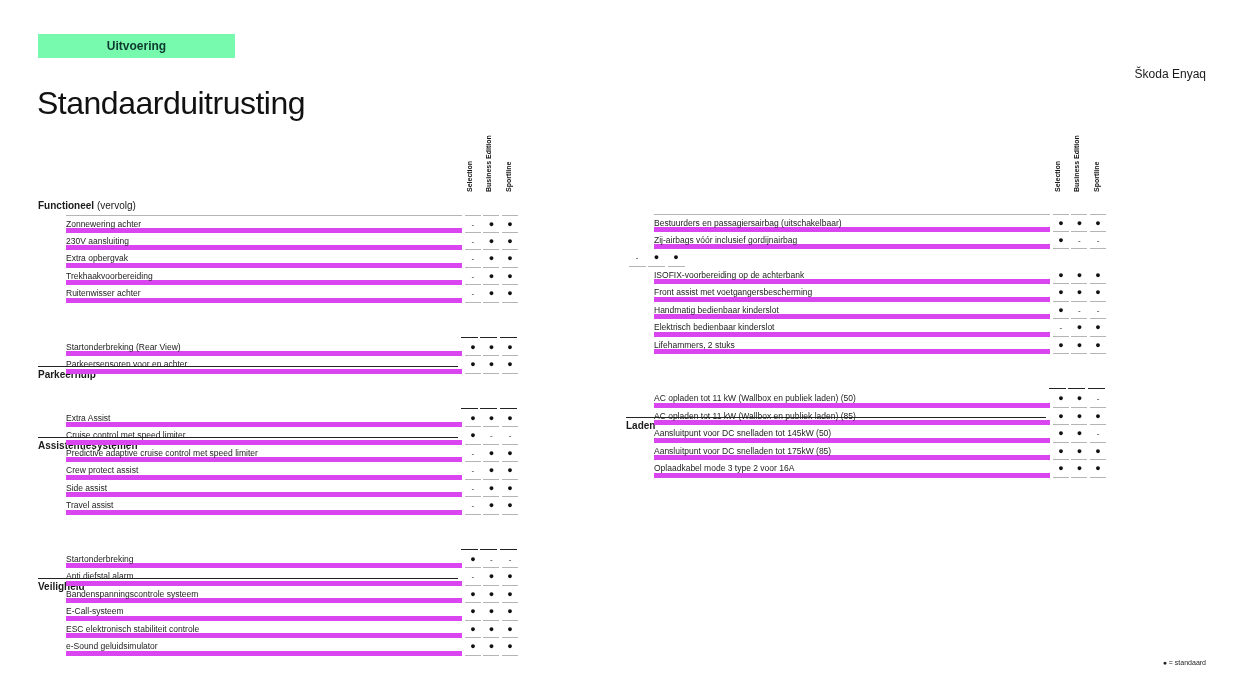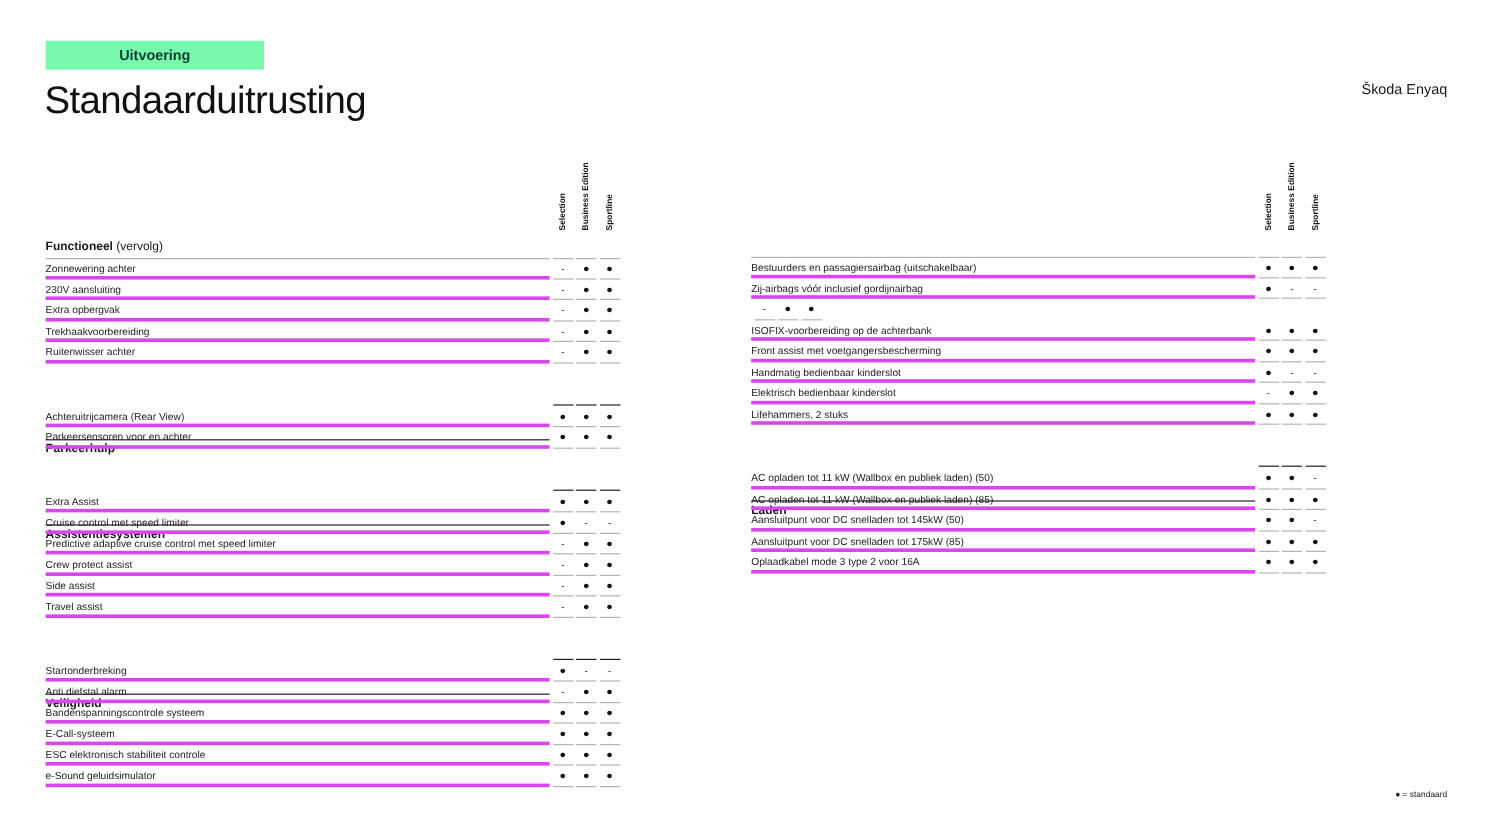--- a/index.html
+++ b/index.html
@@ -1,29 +1,29 @@
 <!DOCTYPE html>
 <html><head>
   <meta charset="utf-8">
   <style>
     html, body { margin:0; padding:0; }
     body {
       width:1244px; height:700px; background:#ffffff; position:relative; overflow:hidden;
       font-family: "Liberation Sans", sans-serif; color:#1a1a1a;
     }
     .badge {
-      position:absolute; left:38px; top:34px; width:182px; height:24px;
+      position:absolute; left:38px; top:34px; width:197px; height:24px;
       background:#78faae; display:flex; align-items:center; justify-content:center;
       font-size:12px; font-weight:bold; color:#0e3a2f;
     }
     .brand {
       position:absolute; right:38px; top:41px; font-size:12px; color:#1a1a1a;margin-top:26px;
     }
     .title {
-      position:absolute; left:37px; top:64px; font-size:32px; font-weight:normal;
+      position:absolute; left:37px; top:84px; font-size:32px; font-weight:normal;
       letter-spacing:-0.5px; color:#111; margin:0; line-height:38px;
     }
     .col-headers {
       position:absolute; top:128px; height:64px; display:flex;
     }
     .col-header {
       width:19.5px; height:64px; position:relative;
     }
     .col-header span {
       position:absolute; left:50%; bottom:0;
@@ -37,22 +37,22 @@
       border-bottom:1.5px solid transparent;
     }
     .section-title .lbl { width:420px; }
     .section-title.thick .lbl { border-bottom:1.5px solid #222;margin-top:45px; }
     .section-title .cells { display:flex; align-items:flex-end; }
     .section-title .hcell { width:17px; margin-left:2.5px; }
     .section-title.thick .hcell { border-bottom:1.5px solid #222; height:100%; box-sizing:border-box; }
     .section-title .normal { font-weight:normal; }
     .row { display:flex; height:17.5px; }
     .row .lbl {
-      width:420px; font-size:8.5px; line-height:17px; border-bottom:3px solid #d946ef;
-      color:#222; box-sizing:border-box; white-space:nowrap;
+      width:420px; font-size:8.5px; line-height:17px; border-bottom:5px solid #d946ef;
+      color:#222; box-sizing:border-box; white-space:nowrap;margin-left:28px;
     }
     .row .cell {
       width:17px; margin-left:2.5px; border-bottom:1px solid #b5b5b5; box-sizing:border-box;
       font-size:8px; text-align:center; line-height:17px; color:#111;
     }
     .row .cell.dot { font-size:9px; }
     .row.first .lbl, .row.first .cell { border-top:1px solid #b5b5b5; }
     .gap { height:18px; }
     .legend {
       position:absolute; right:38px; top:659px; font-size:7px; color:#222;
@@ -133,21 +133,21 @@
     <div class="section">
       <div class="section-title thick">
         <div class="lbl"><span>Parkeerhulp</span></div>
         <div class="cells">
           <div class="hcell"></div>
           <div class="hcell"></div>
           <div class="hcell"></div>
         </div>
       </div>
       <div class="row">
-        <div class="lbl">Achteruitrijcamera (Rear View)</div>
+        <div class="lbl">Startonderbreking (Rear View)</div>
         <div class="cell dot">●</div>
         <div class="cell dot">●</div>
         <div class="cell dot">●</div>
       </div>
       <div class="row">
         <div class="lbl">Parkeersensoren voor en achter</div>
         <div class="cell dot">●</div>
         <div class="cell dot">●</div>
         <div class="cell dot">●</div>
       </div>

